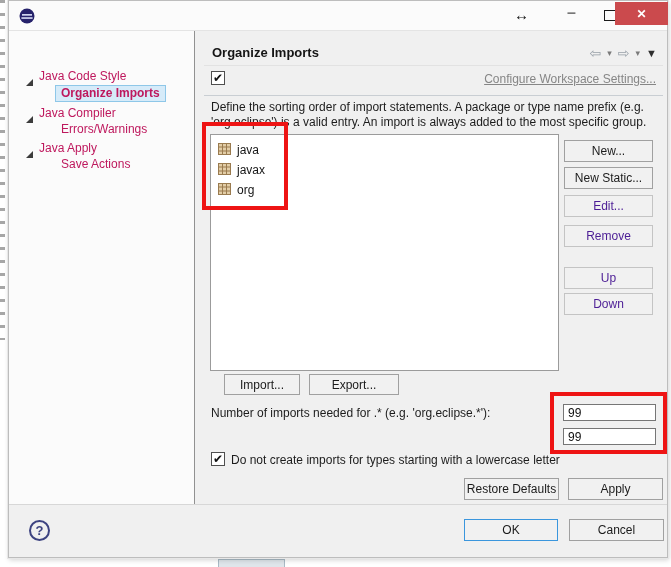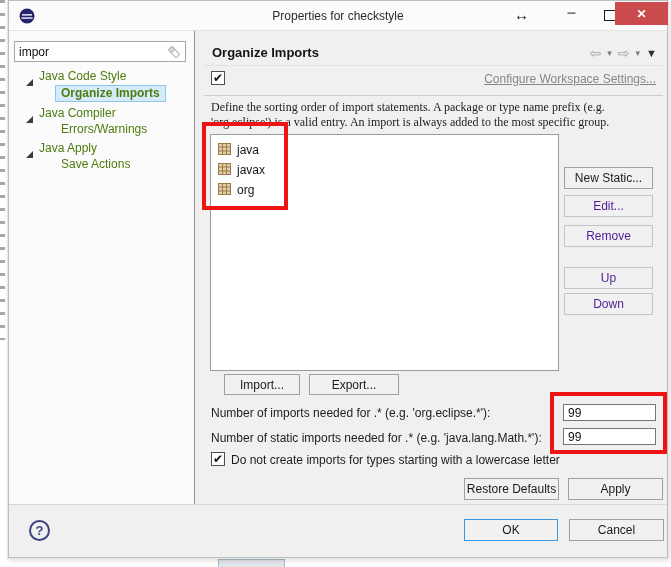--- a/index.html
+++ b/index.html
@@ -32,39 +32,39 @@
     color:#fff;font-size:12px;font-weight:bold;display:flex;align-items:center;justify-content:center;}
 
   
   .sidebar{position:absolute;left:0;top:30px;width:186px;height:473px;background:#fbfbfb;
     border-right:1px solid #919191;}
   .search-box{position:absolute;left:5px;top:10px;width:172px;height:21px;background:#fff;
     border:1px solid #a6a6a6;}
   .search-box input{position:absolute;left:0;top:0;width:148px;height:19px;border:none;outline:none;
     font:12px "Liberation Sans",sans-serif;padding:1px 0 0 4px;background:transparent;color:#111;}
   .erase-ic{position:absolute;right:3px;top:3px;}
-  .tree-row{position:absolute;font-size:12px;color:#4d7c0f;white-space:nowrap;}
+  .tree-row{position:absolute;font-size:12px;color:#be185d;white-space:nowrap;}
   .tree-tri{position:absolute;}
   .tree-sel{background:#d6ebf9;border:1px solid #8ec7e8;padding:0 5px 1px 5px;font-weight:bold;}
   .bold{font-weight:normal;}
 
   
   .page-title{position:absolute;left:203px;top:44px;font-size:13px;font-weight:bold;color:#141414;}
   .nav-arrows{position:absolute;right:10px;top:45px;display:flex;align-items:center;gap:6px;}
   .nav-arrow{font-size:14px;color:#98a0a8;line-height:14px;}
   .nav-caret{font-size:9px;color:#7a7a7a;line-height:9px;}
   .nav-view{font-size:11px;color:#2e2e2e;line-height:11px;}
   .hline{position:absolute;height:1px;background:#d5d8db;}
   .checkbox{position:absolute;width:14px;height:14px;background:#fff;border:1px solid #4f4f4f;
     font-size:12px;line-height:12px;text-align:center;color:#0f0f0f;}
   .cb-label{position:absolute;font-size:12px;color:#1c1c1c;white-space:nowrap;}
   .ws-link{position:absolute;right:11px;top:71px;font-size:12px;color:#868686;
     text-decoration:underline;white-space:nowrap;}
   .description{position:absolute;left:202px;top:99px;width:456px;font-size:12px;
-    line-height:15px;color:#1c1c1c;font-family:Liberation Serif, serif;}
+    line-height:15px;color:#1c1c1c;}
 
   .list-box{position:absolute;left:201px;top:133px;width:349px;height:237px;background:#fff;
     border:1px solid #9b9b9b;padding:5px 0 0 7px;}
   .list-row{display:flex;align-items:center;height:20px;font-size:12px;color:#151515;gap:6px;}
 
   .btn{position:absolute;background:#f1f1f1;border:1px solid #a0a0a0;font-size:12px;color:#1b1b1b;
     display:flex;align-items:center;justify-content:center;white-space:nowrap;}
   .btn.disabled{color:#4c1d95;border-color:#c4c4c4;}
   .col-btn{left:555px;width:89px;height:22px;}
   .btn.focused{border:1px solid #3a96dd;}
@@ -90,41 +90,29 @@
 <div class="dialog">
 
   <div class="titlebar">
     <span class="app-icon">
       <svg width="16" height="16">
         <circle cx="8" cy="8" r="7.5" fill="#26226b"></circle>
         <rect x="3" y="6" width="10" height="1.7" fill="#cfd3ef"></rect>
         <rect x="2.4" y="9.2" width="11.2" height="1.7" fill="#cfd3ef"></rect>
       </svg>
     </span>
-    <span class="win-title">Properties for checkstyle</span>
     <span class="resize-glyph">↔</span>
     <span class="min-glyph">–</span>
     <span class="max-box"></span>
     <div class="close-btn">
       <span>✕</span>
     </div>
   </div>
 
   <div class="sidebar">
-    <div class="search-box">
-      <input type="text" value="impor" style="">
-      <span class="erase-ic">
-        <svg width="15" height="15">
-          <g transform="rotate(45 7.5 7.5)">
-            <rect x="1.5" y="5" width="11" height="5" rx="1" fill="#ffffff" stroke="#b2b2b2"></rect>
-            <rect x="1.5" y="5" width="4" height="5" rx="1" fill="#d9d9d9" stroke="#b2b2b2"></rect>
-          </g>
-        </svg>
-      </span>
-    </div>
 
     <span class="tree-tri" style="left:16px;top:42px">
       <svg width="9" height="9">
           <polygon points="8,1 8,8 1,8" fill="#3c3c3c"></polygon>
         </svg></span>
     <div class="tree-row" style="left:30px;top:38px">Java Code Style</div>
 
     <div class="tree-row tree-sel" style="left:46px;top:54px">Organize Imports</div>
 
     <span class="tree-tri" style="left:16px;top:79px">
@@ -191,32 +179,32 @@
           <rect x="0.5" y="0.5" width="12" height="11" fill="#e2cda6" stroke="#9a7b4f"></rect>
           <line x1="4.5" y1="0" x2="4.5" y2="12" stroke="#9a7b4f"></line>
           <line x1="8.5" y1="0" x2="8.5" y2="12" stroke="#9a7b4f"></line>
           <line x1="0" y1="4" x2="13" y2="4" stroke="#9a7b4f"></line>
           <line x1="0" y1="8" x2="13" y2="8" stroke="#9a7b4f"></line>
         </svg></span>
       <span>org</span>
     </div>
   </div>
 
+  <button class="btn col-btn" style="top:139px">New...</button>
   <button class="btn col-btn" style="top:166px">New Static...</button>
   <button class="btn col-btn disabled" style="top:194px">Edit...</button>
   <button class="btn col-btn disabled" style="top:224px">Remove</button>
   <button class="btn col-btn disabled" style="top:266px">Up</button>
   <button class="btn col-btn disabled" style="top:292px">Down</button>
 
   <button class="btn" style="left:215px;top:373px;width:76px;height:21px">Import...</button>
   <button class="btn" style="left:300px;top:373px;width:90px;height:21px">Export...</button>
 
   <div class="fld-label" style="top:405px">Number of imports needed for .* (e.g. 'org.eclipse.*'):</div>
   <input class="num-input" style="top: 403px;" type="text" value="99">
-  <div class="fld-label" style="top:430px">Number of static imports needed for .* (e.g. 'java.lang.Math.*'):</div>
   <input class="num-input" style="top: 427px;" type="text" value="99">
 
   <div class="checkbox" style="left:202px;top:451px">
     <span>✔</span>
   </div>
   <div class="cb-label" style="left:222px;top:452px">Do not create imports for types starting with a lowercase letter</div>
 
   <button class="btn" style="left:455px;top:477px;width:95px;height:22px">Restore Defaults</button>
   <button class="btn" style="left:559px;top:477px;width:95px;height:22px">Apply</button>
 

